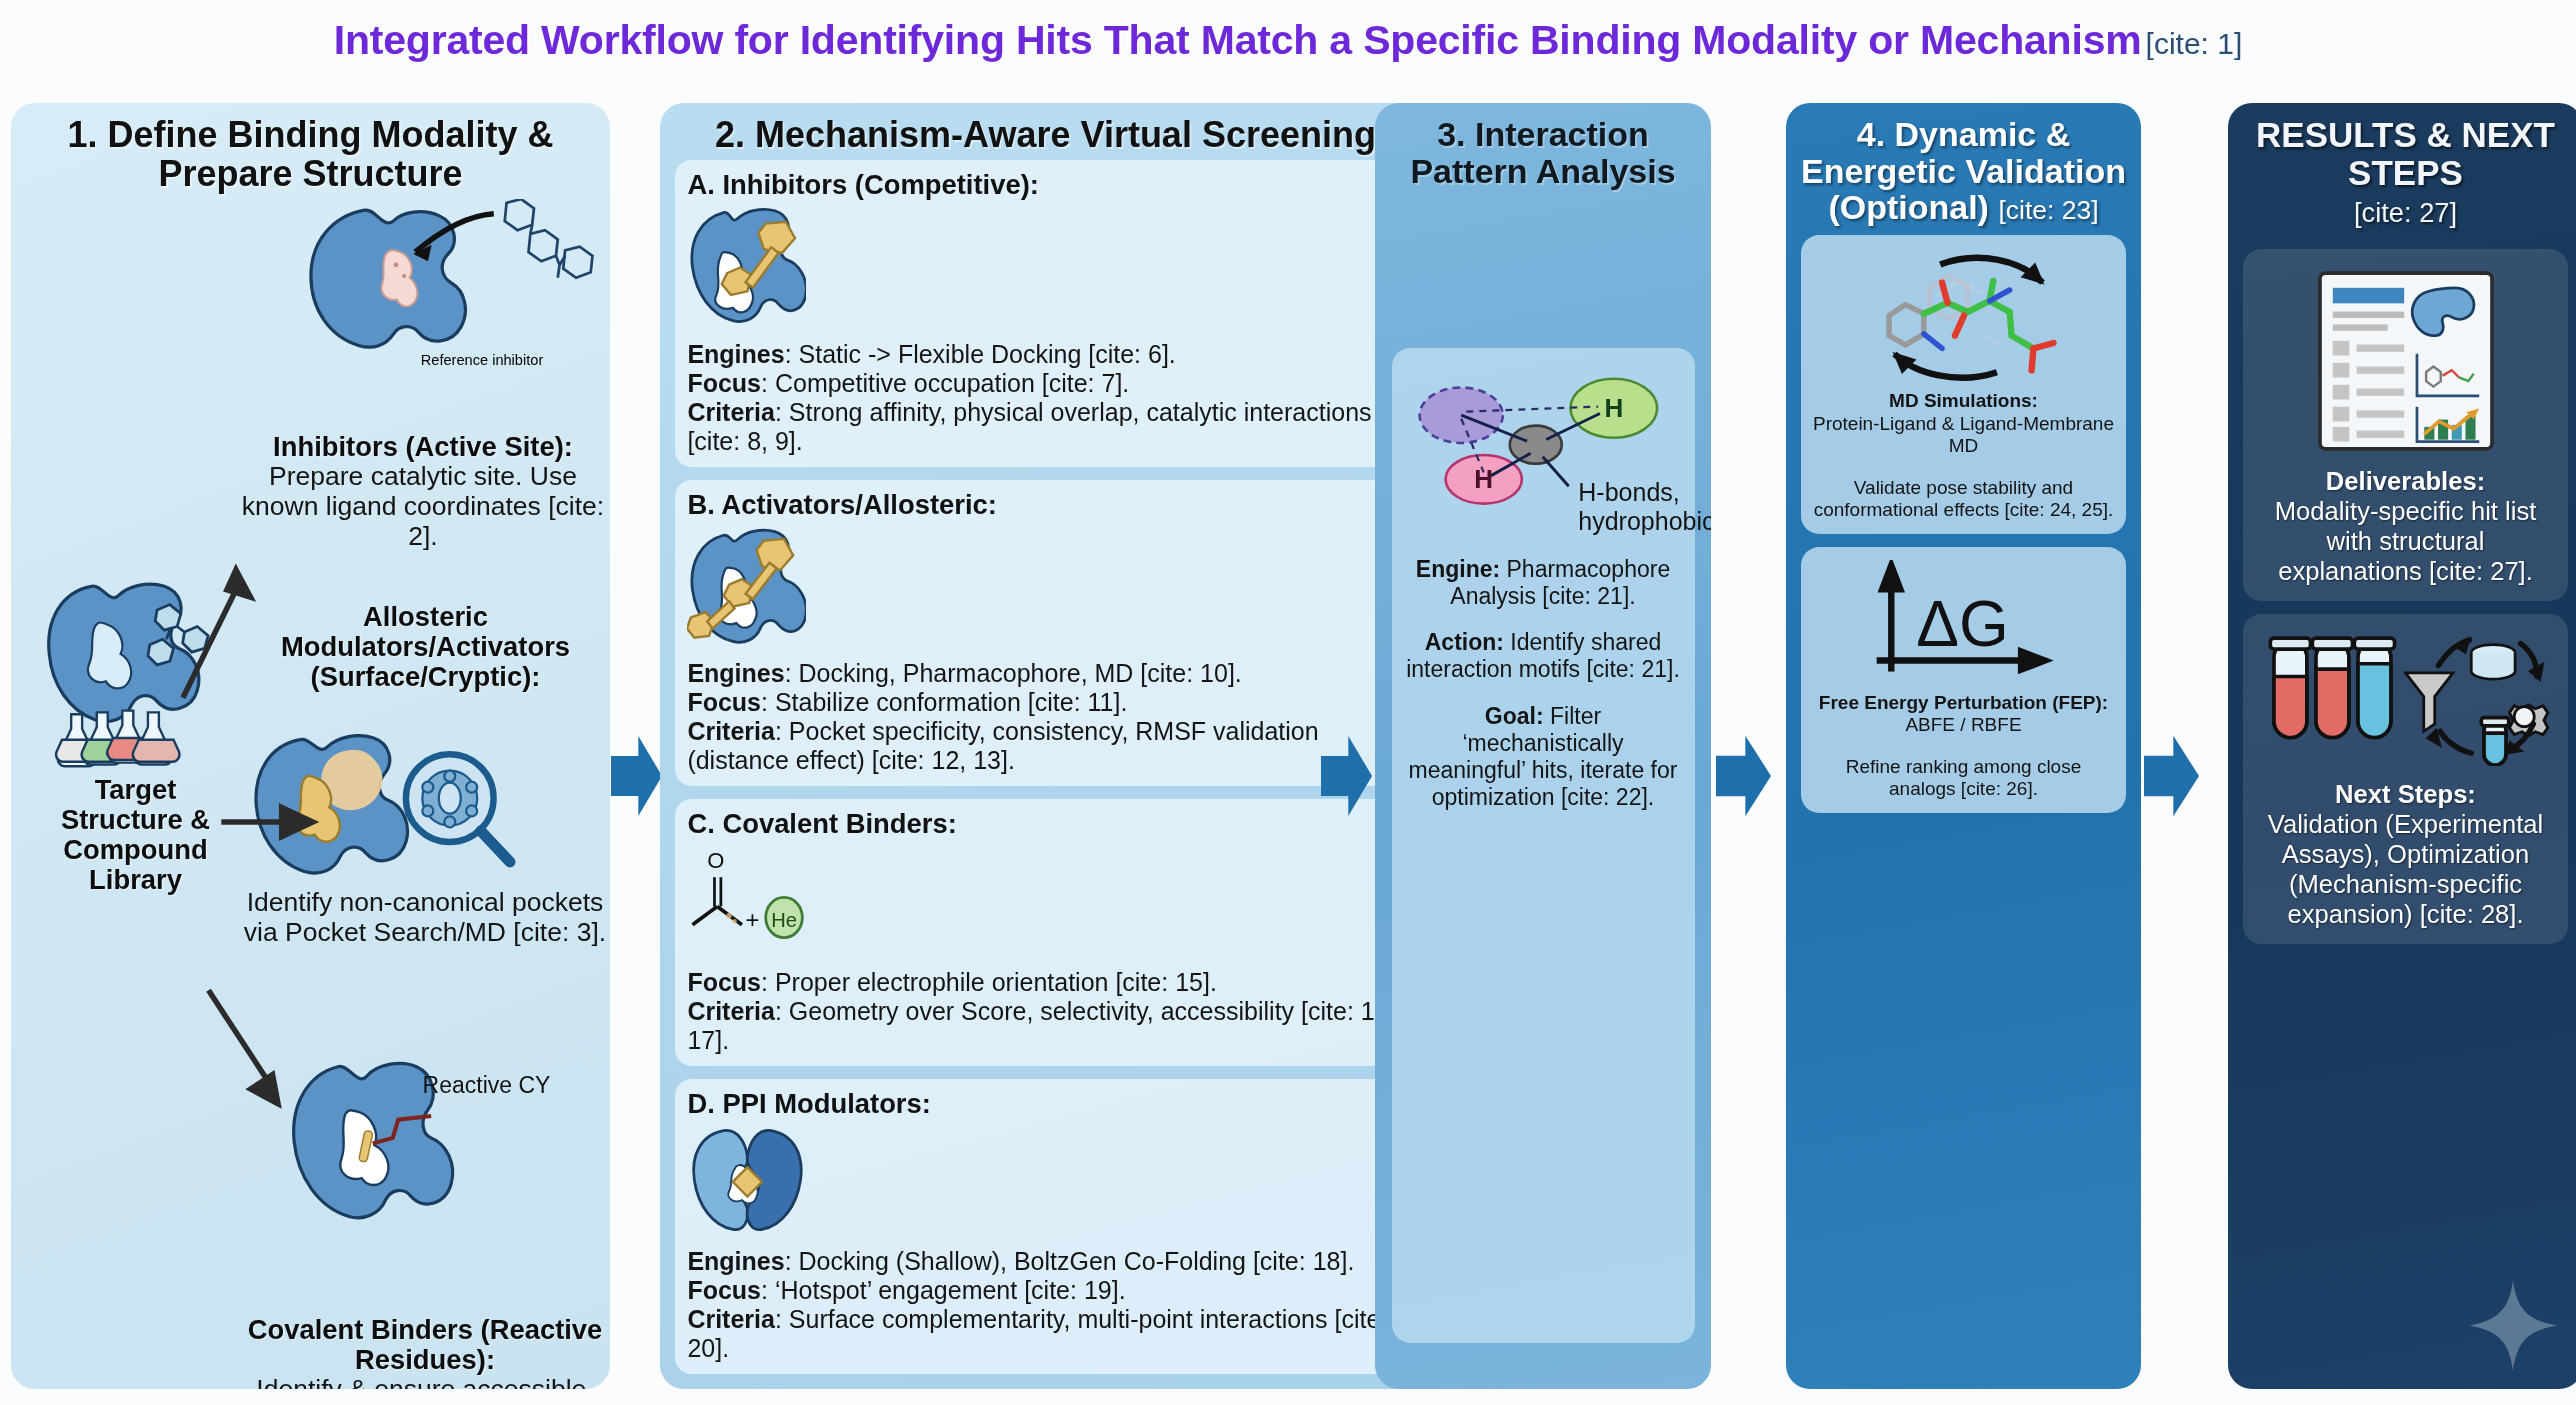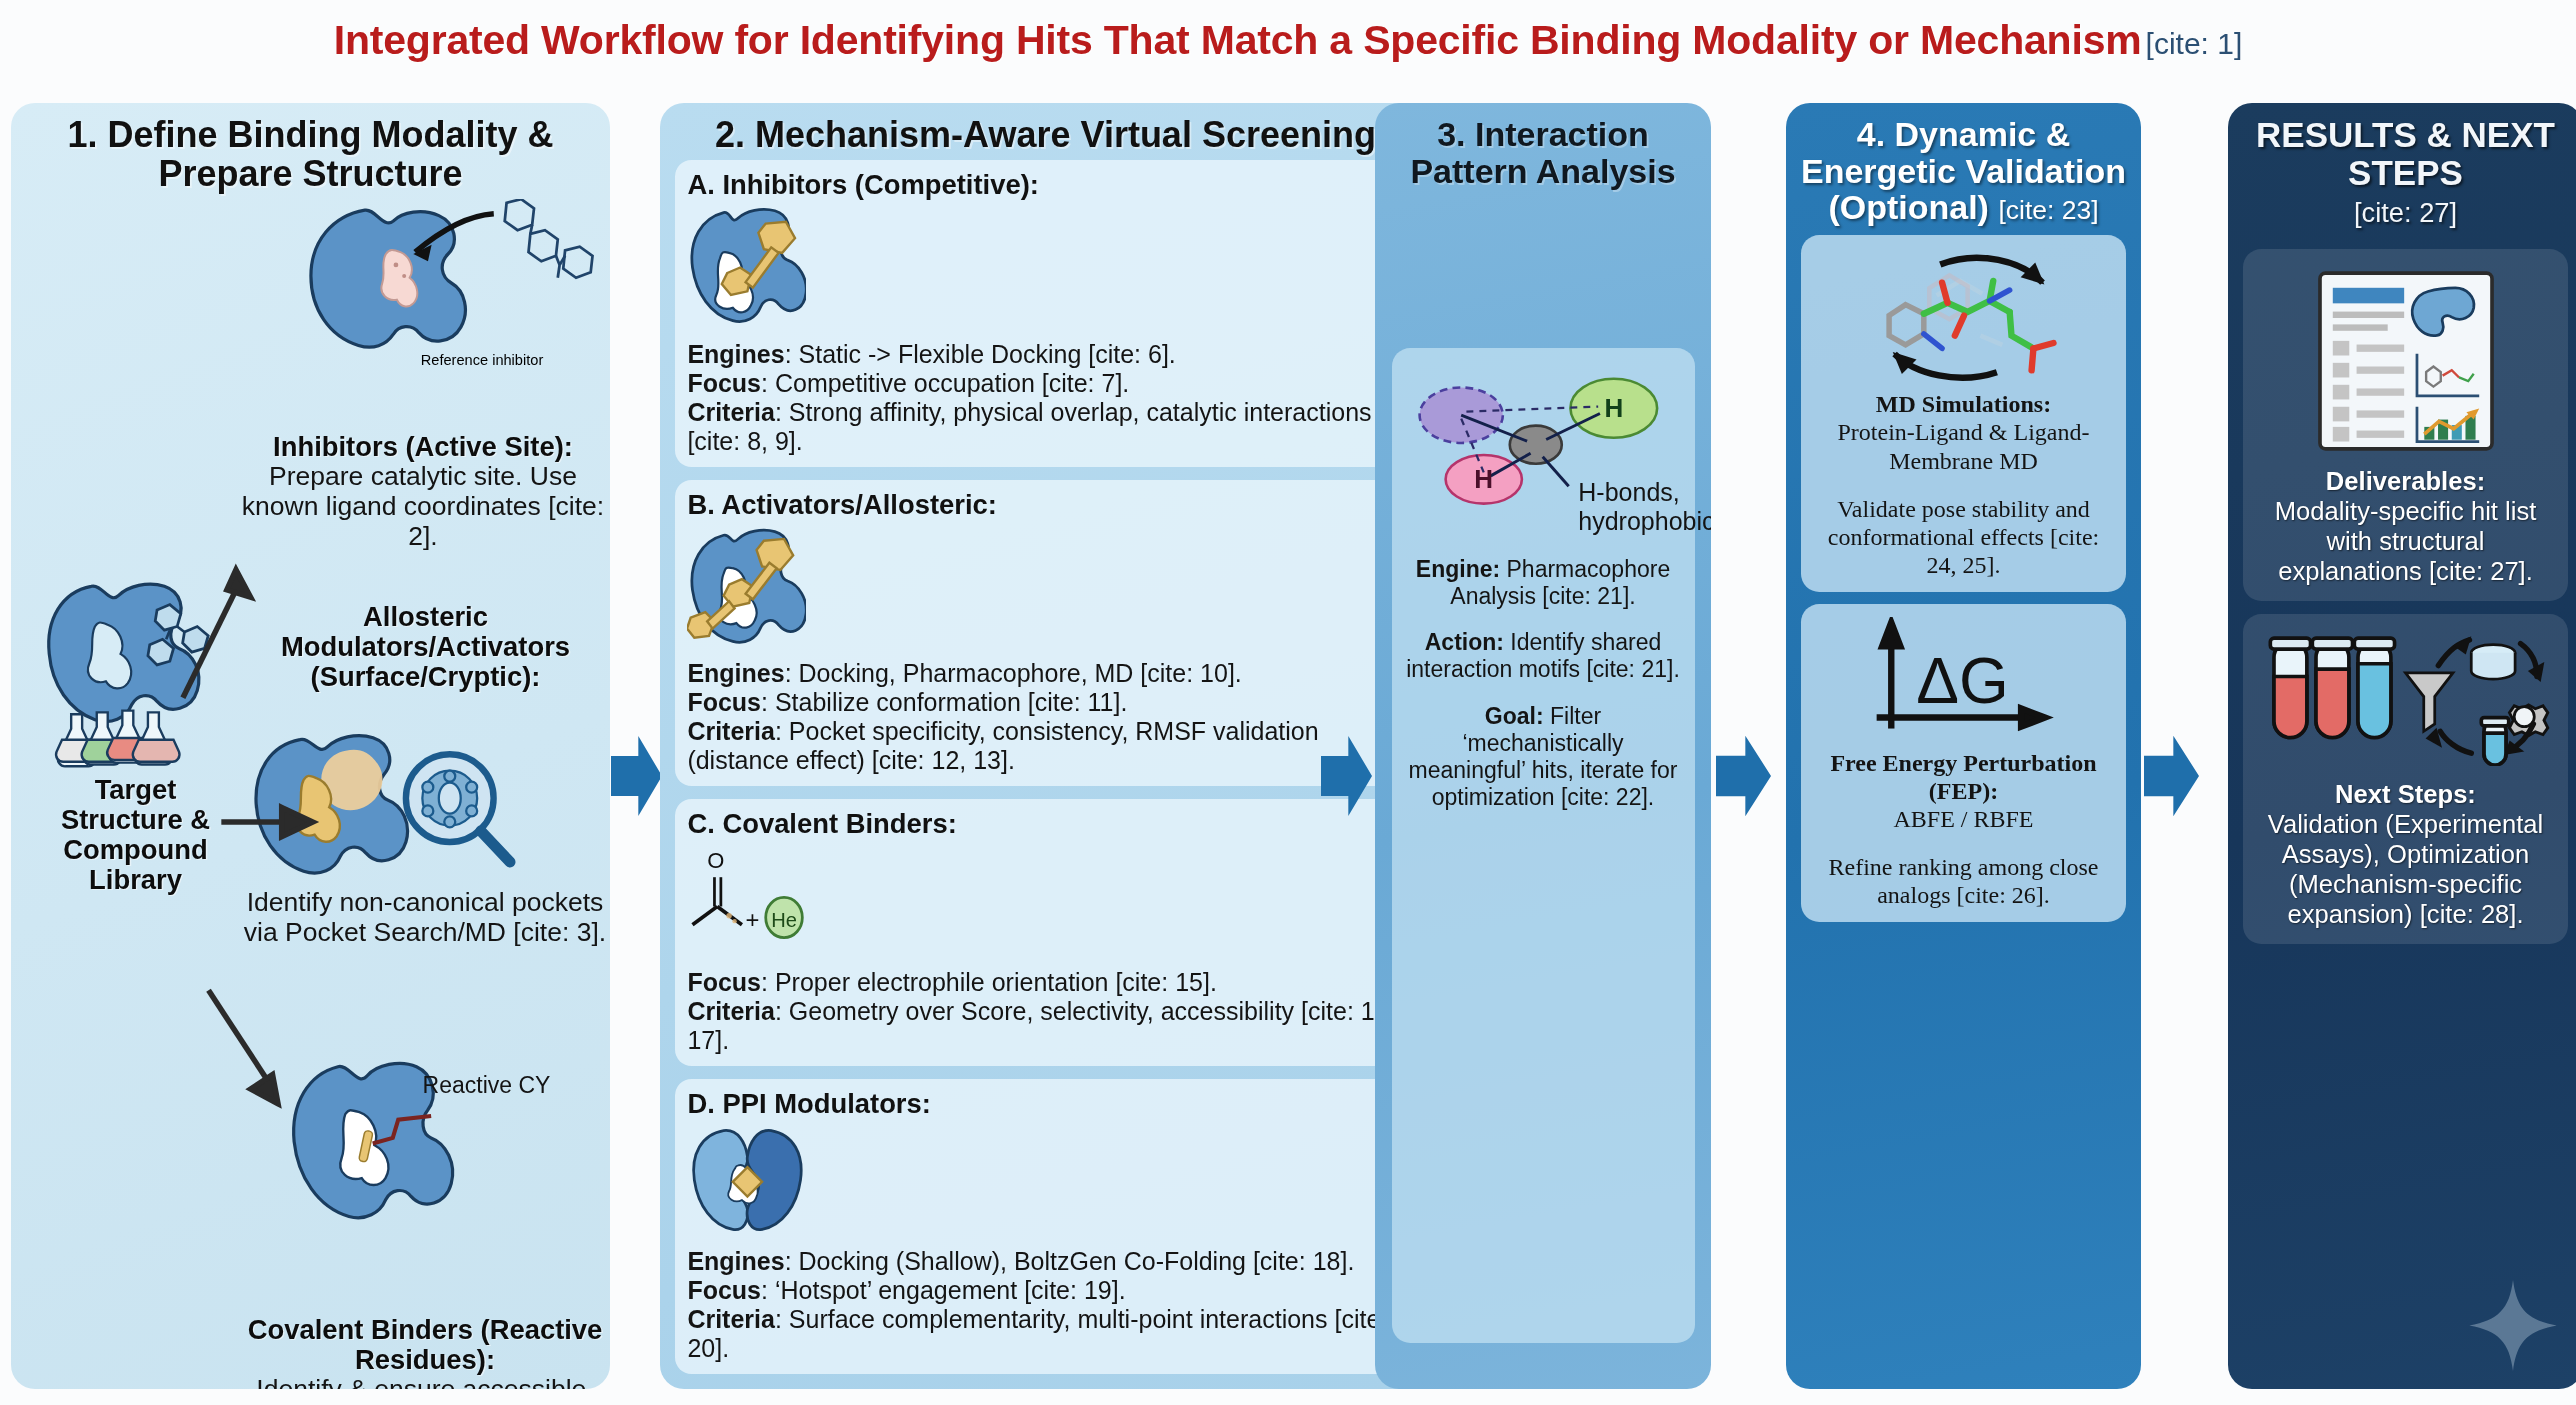--- a/index.html
+++ b/index.html
@@ -10,21 +10,21 @@
     overflow: hidden;
   }
   #stage { position: relative; width: 2576px; height: 1405px; }
 
   
   .title-bar {
     position: absolute; top: 16.5px; left: 0; width: 2576px;
     text-align: center; white-space: nowrap;
   }
   .title-main {
-    font-size: 41px; font-weight: bold; color: #b91c1c;
+    font-size: 41px; font-weight: bold; color: #6d28d9;
     letter-spacing: -0.2px;
     text-shadow: 1.4px 1.4px 0 rgba(255,255,255,.75);
   }
   .title-cite { font-size: 30px; color: #2b4f73; font-weight: normal; }
 
   
   .col {
     position: absolute; top: 103px; bottom: 16.5px;
     border-radius: 24px;
     padding: 12.8px 14.6px 9.1px 14.6px;
@@ -77,21 +77,21 @@
   .c1-small { font-size: 23px; color: #141414; line-height: 1.12; text-align: center; }
 
   
   .row { display: flex; align-items: flex-start; gap: 9.1px; flex-direction: column; }
   .row .ico { flex: 0 0 auto; padding-top: 3.7px; }
   .row .txt { flex: 1 1 auto; }
 
   
   .ctext { text-align: center; font-size: 23px; line-height: 1.17; color: #141414; }
   .ctext b { font-weight: bold; }
-  #col4 .ctext { font-size: 24px; font-family: Liberation Serif, serif; }
+  #col4 .ctext { font-size: 19px; }
   #col5 .ctext { color: #ffffff; font-size: 25.6px; text-shadow: 0.9px 0.9px 1.8px rgba(0,0,0,.55); }
   .gap { height: 20px; }
 
   .icon-wrap { display: flex; justify-content: center; align-items: center; }
 
   
   .flowarrow { position: absolute; }
 
   .sparkle { position: absolute; right: 25.6px; bottom: 14.6px; opacity: .55; }
 </style>

